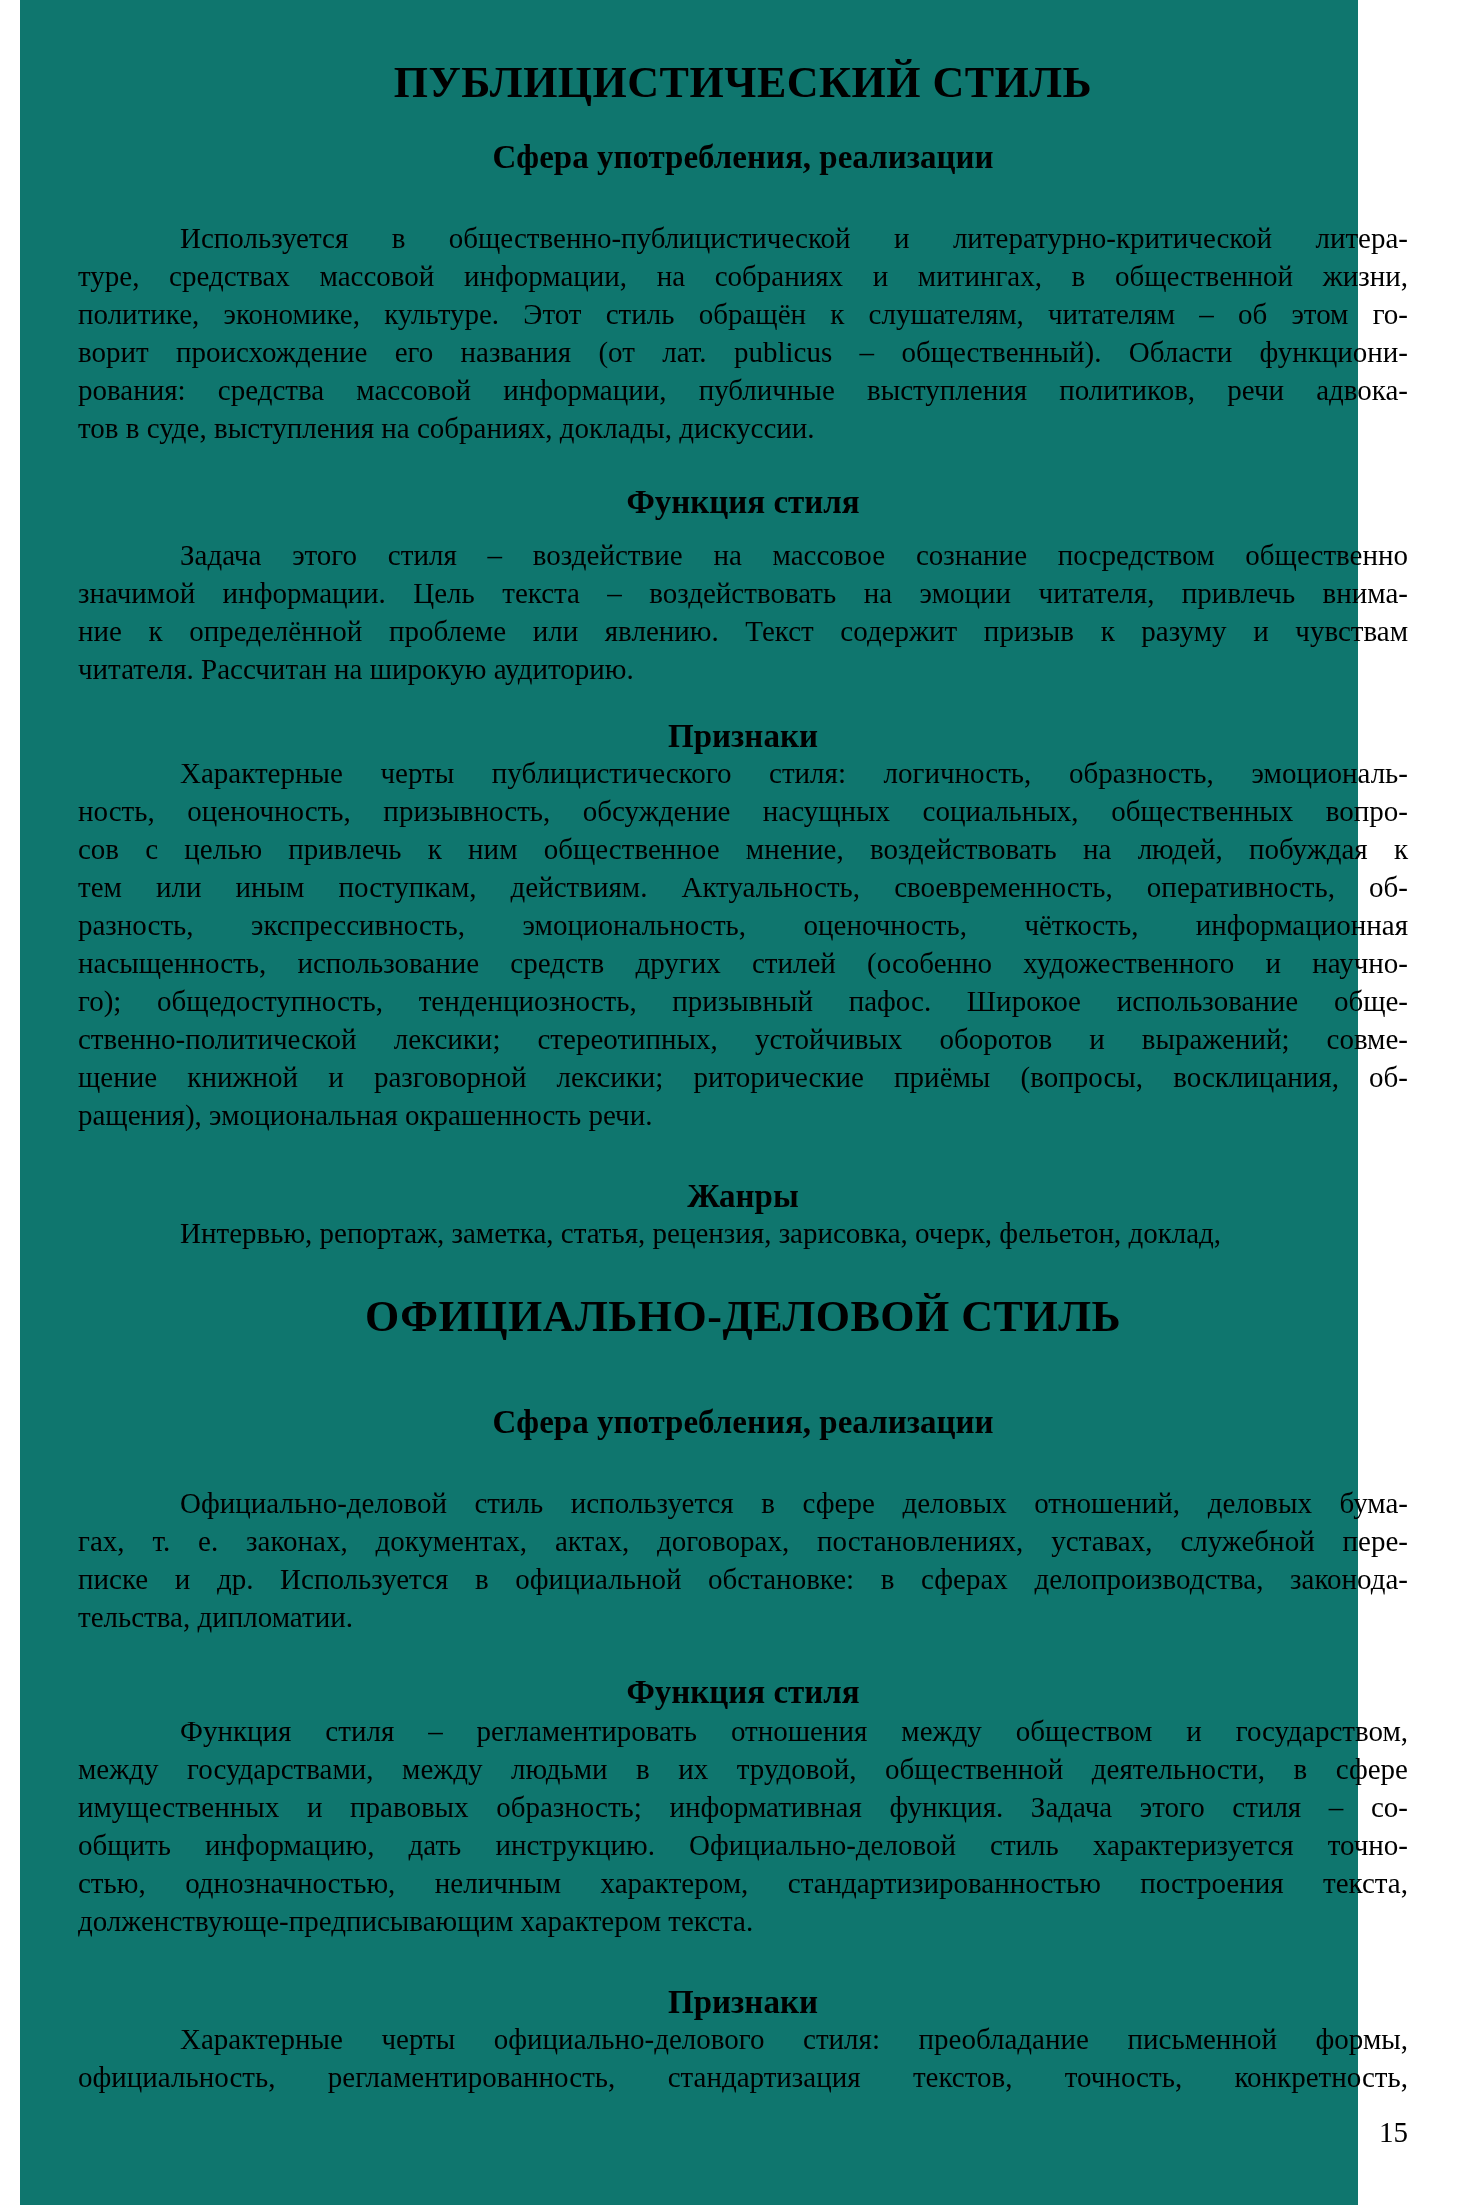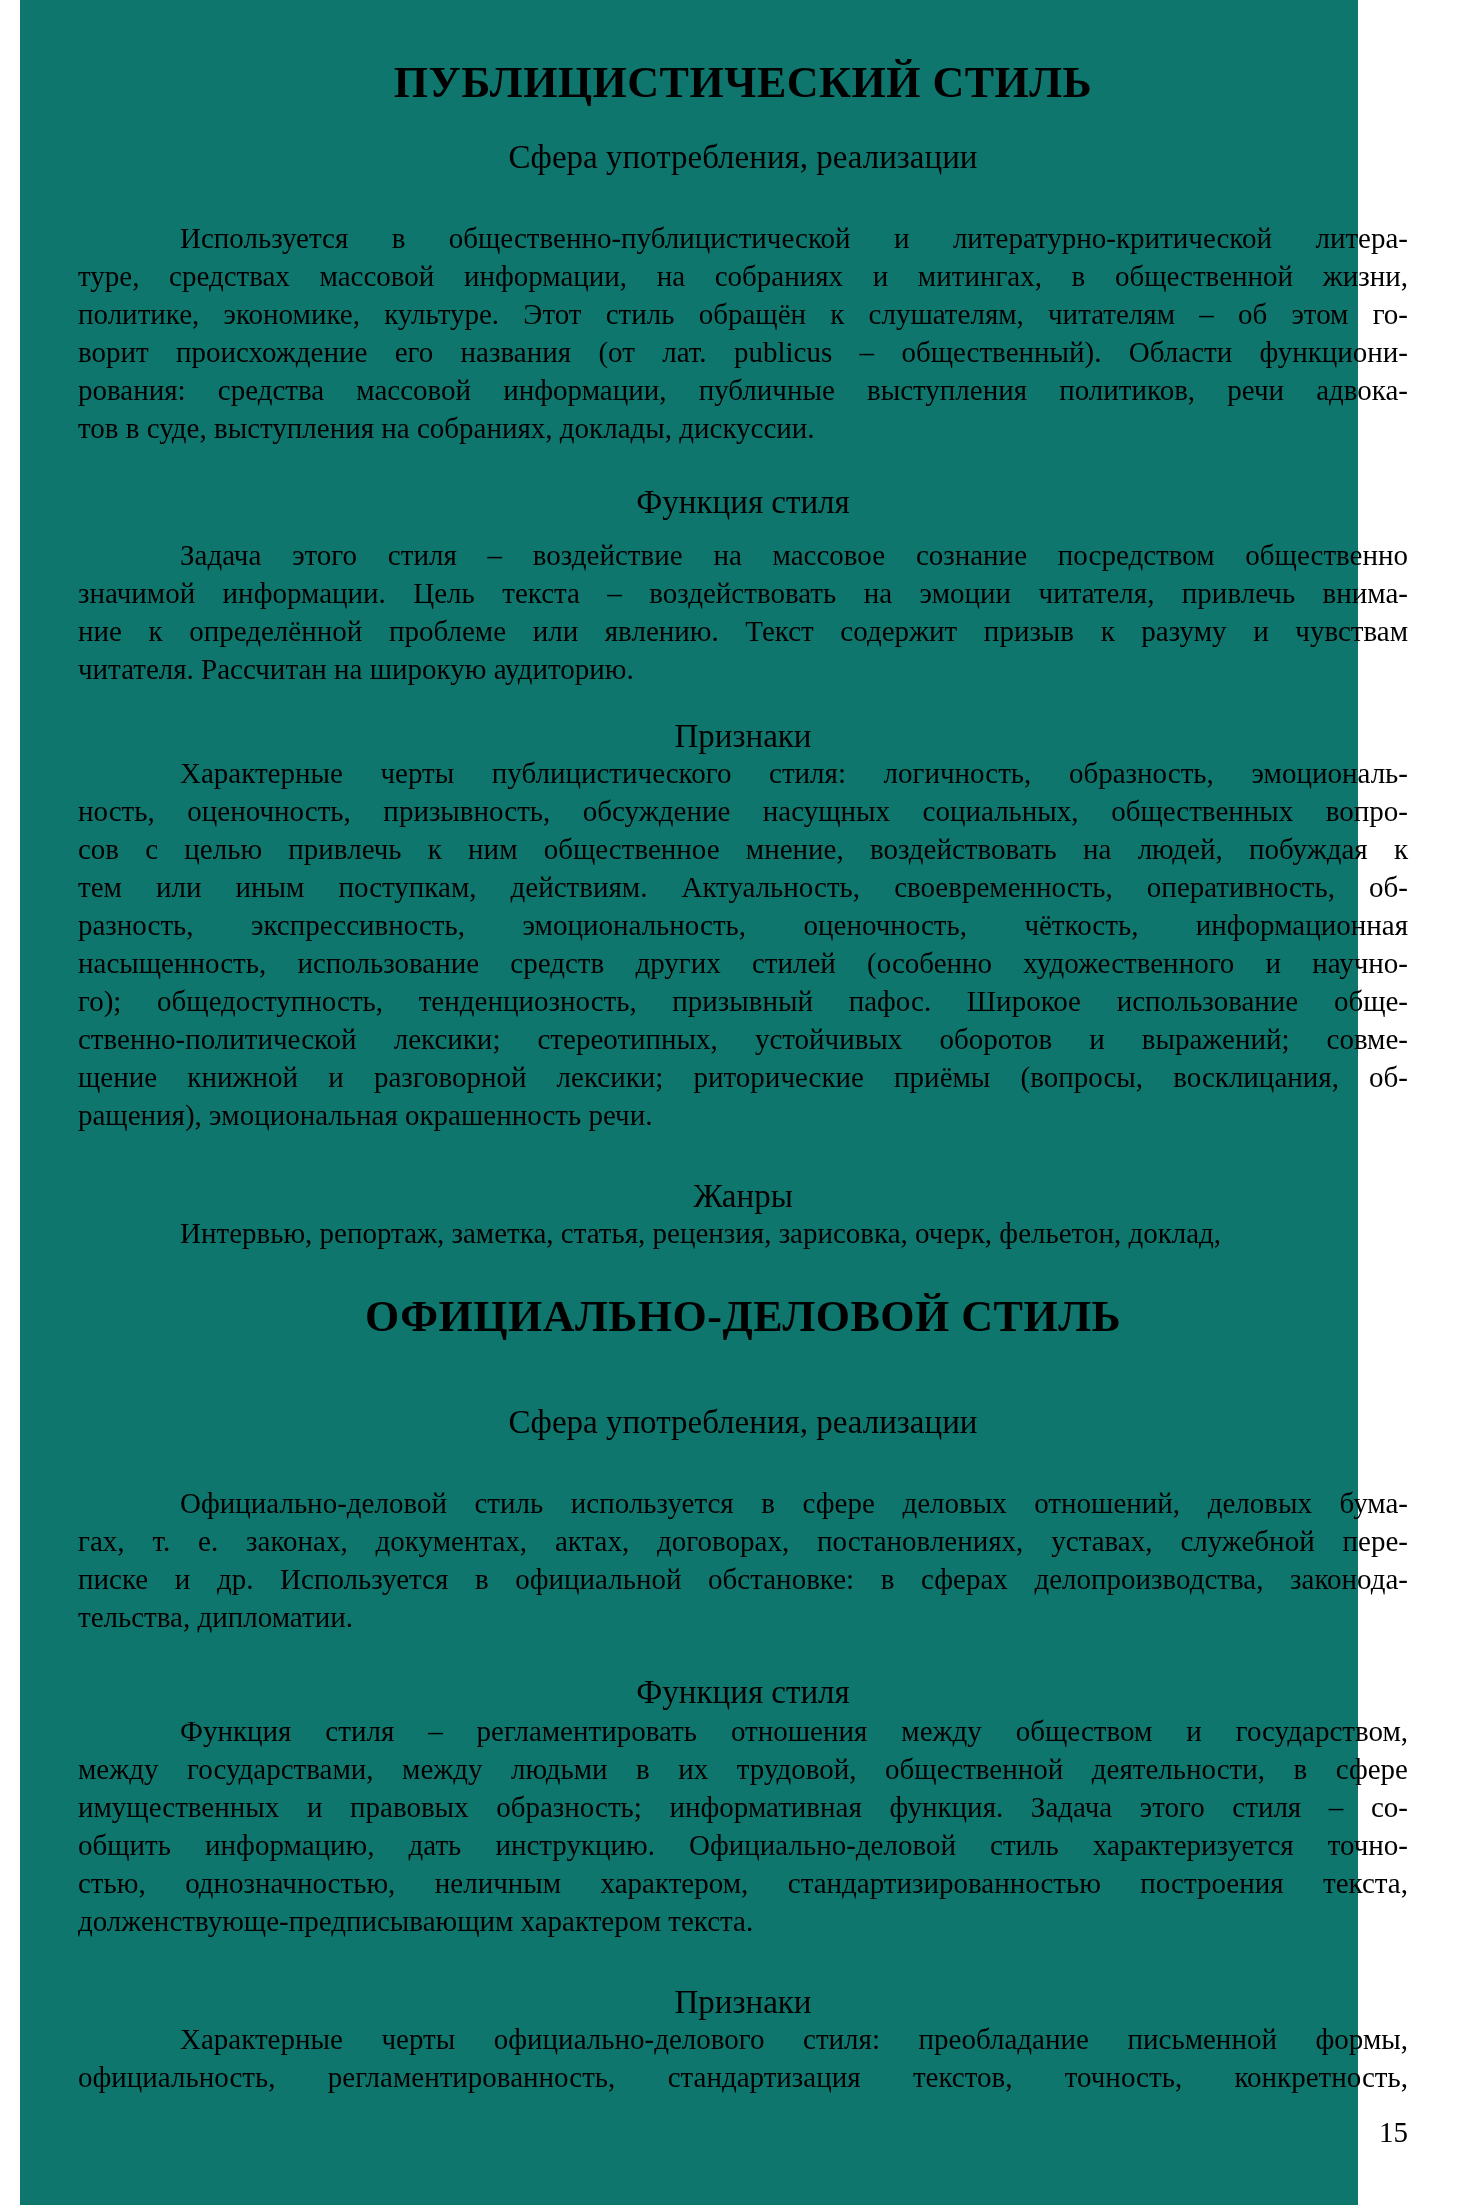--- a/index.html
+++ b/index.html
@@ -10,21 +10,21 @@
     position: relative;
     -webkit-font-smoothing: antialiased;
   }
   .page { position: absolute; left: 0; top: 0; width: 1338px; height: 2205px; background: #0f766e; margin-left: 20px; }
   .block { position: absolute; left: 58px; width: 1330px; }
   .doc-title {
     font-size: 44px; line-height: 50px; font-weight: bold;
     text-align: center; letter-spacing: 0.5px;
   }
   .sub-heading {
-    font-size: 33px; line-height: 38px; font-weight: normal;
+    font-size: 33px; line-height: 38px; font-weight: bold;
     text-align: center;
   }
   .para { font-size: 29px; line-height: 38px; }
   .pline { text-align: justify; text-align-last: justify; }
   .para .pline:last-child { text-align-last: auto; }
   .para.justify-all .pline:last-child { text-align-last: justify; }
   .pline.pfirst { text-indent: 102px; }
   .page-number {
     position: absolute; left: 58px; top: 2113px; width: 1330px;
     font-size: 29px; line-height: 38px; text-align: right;

